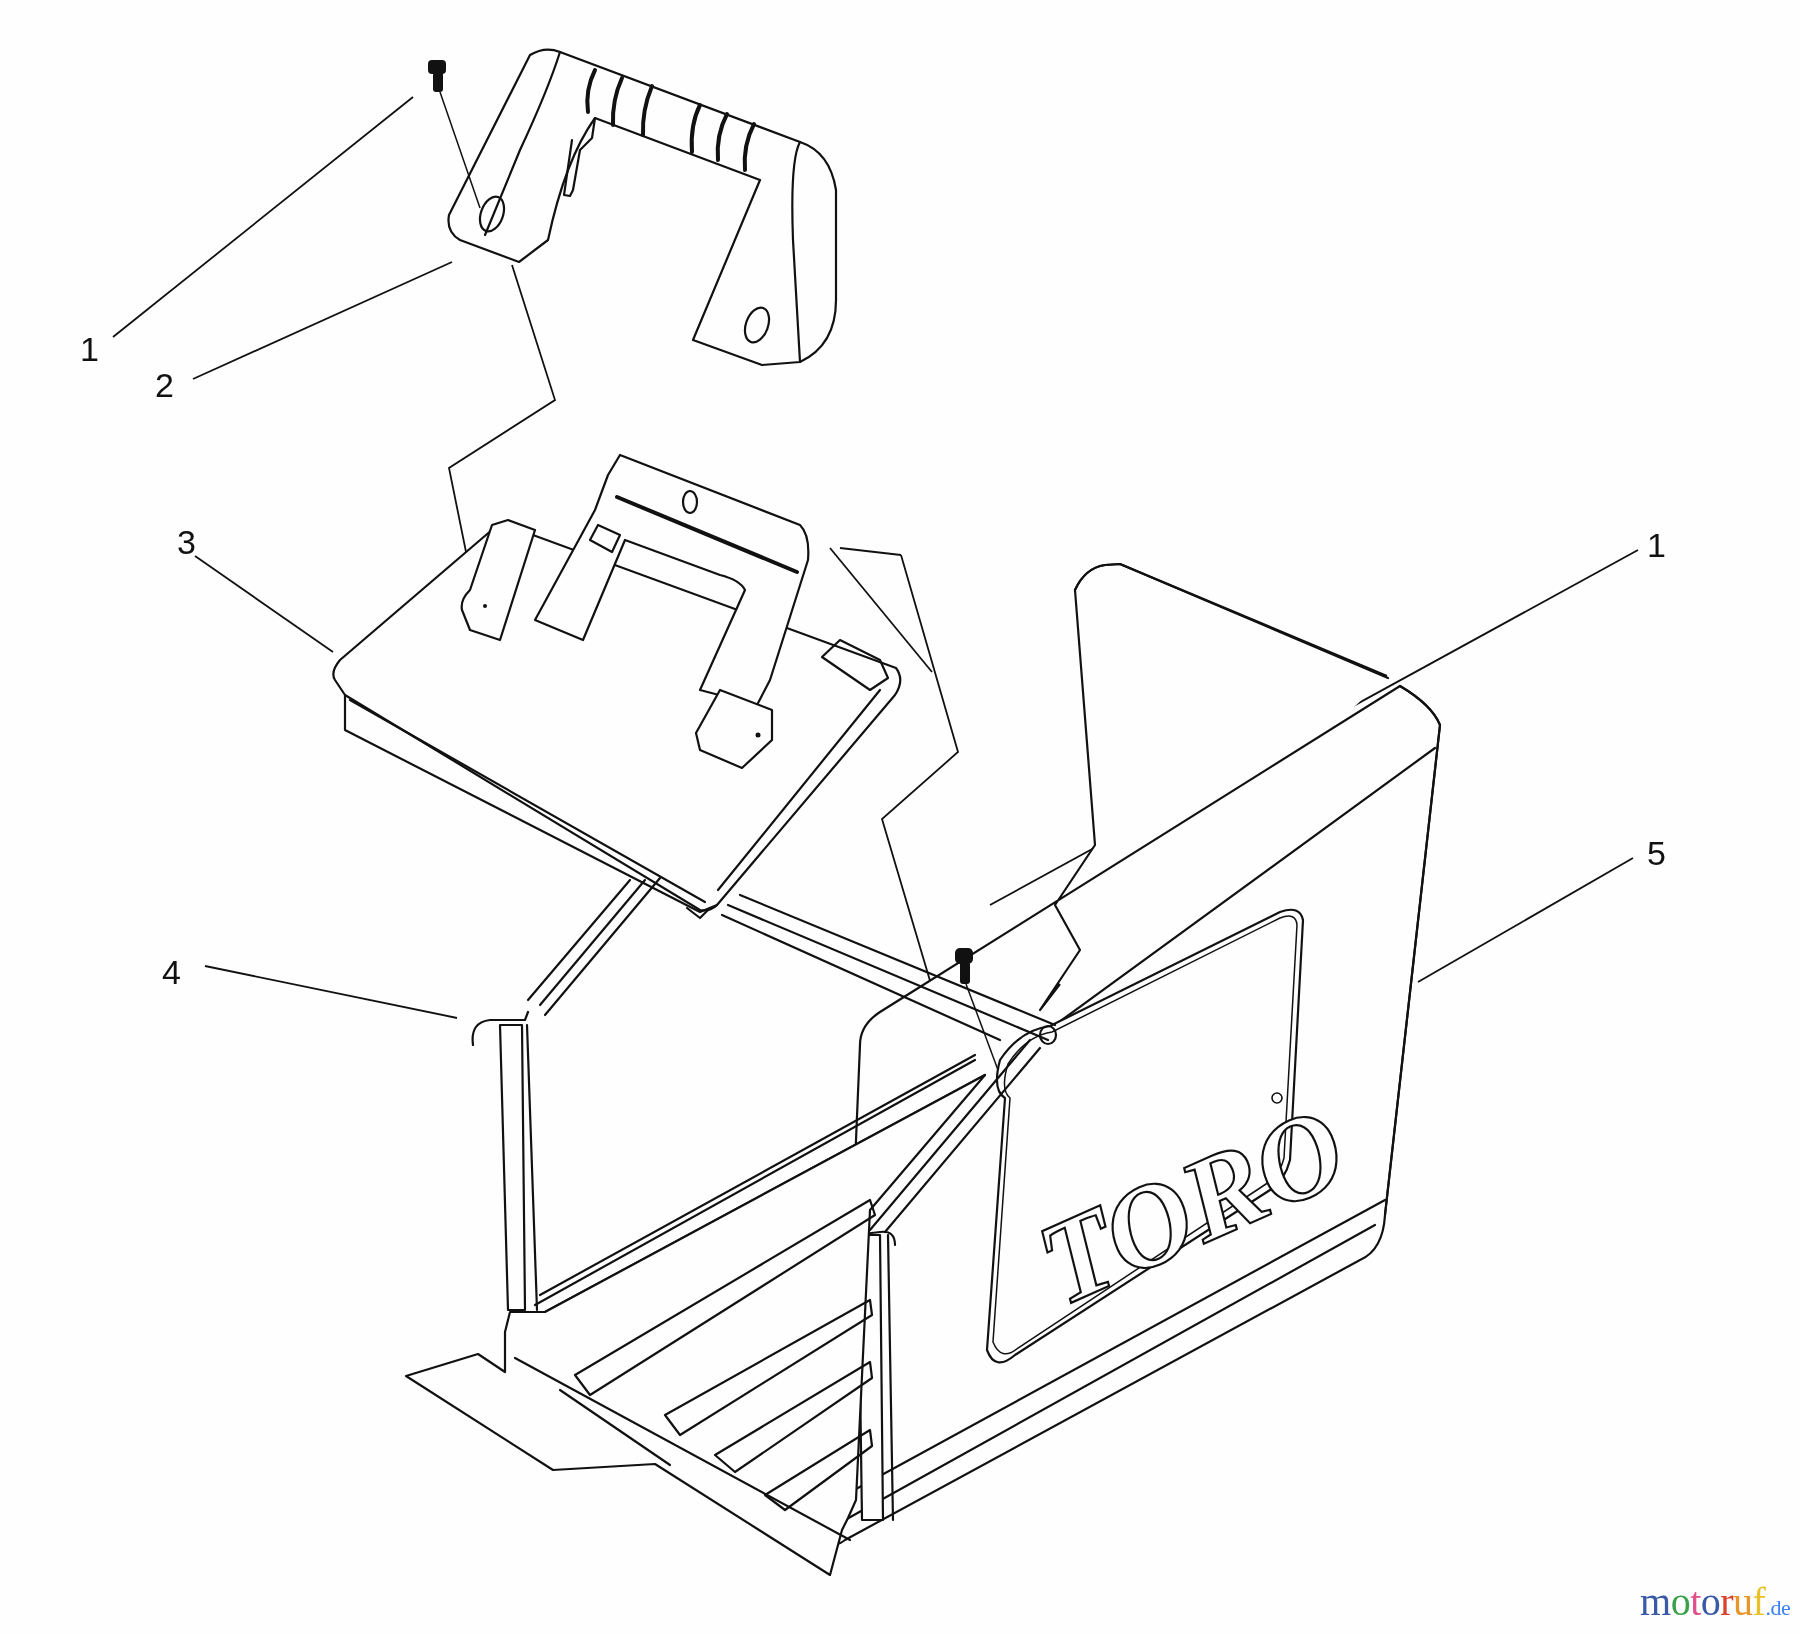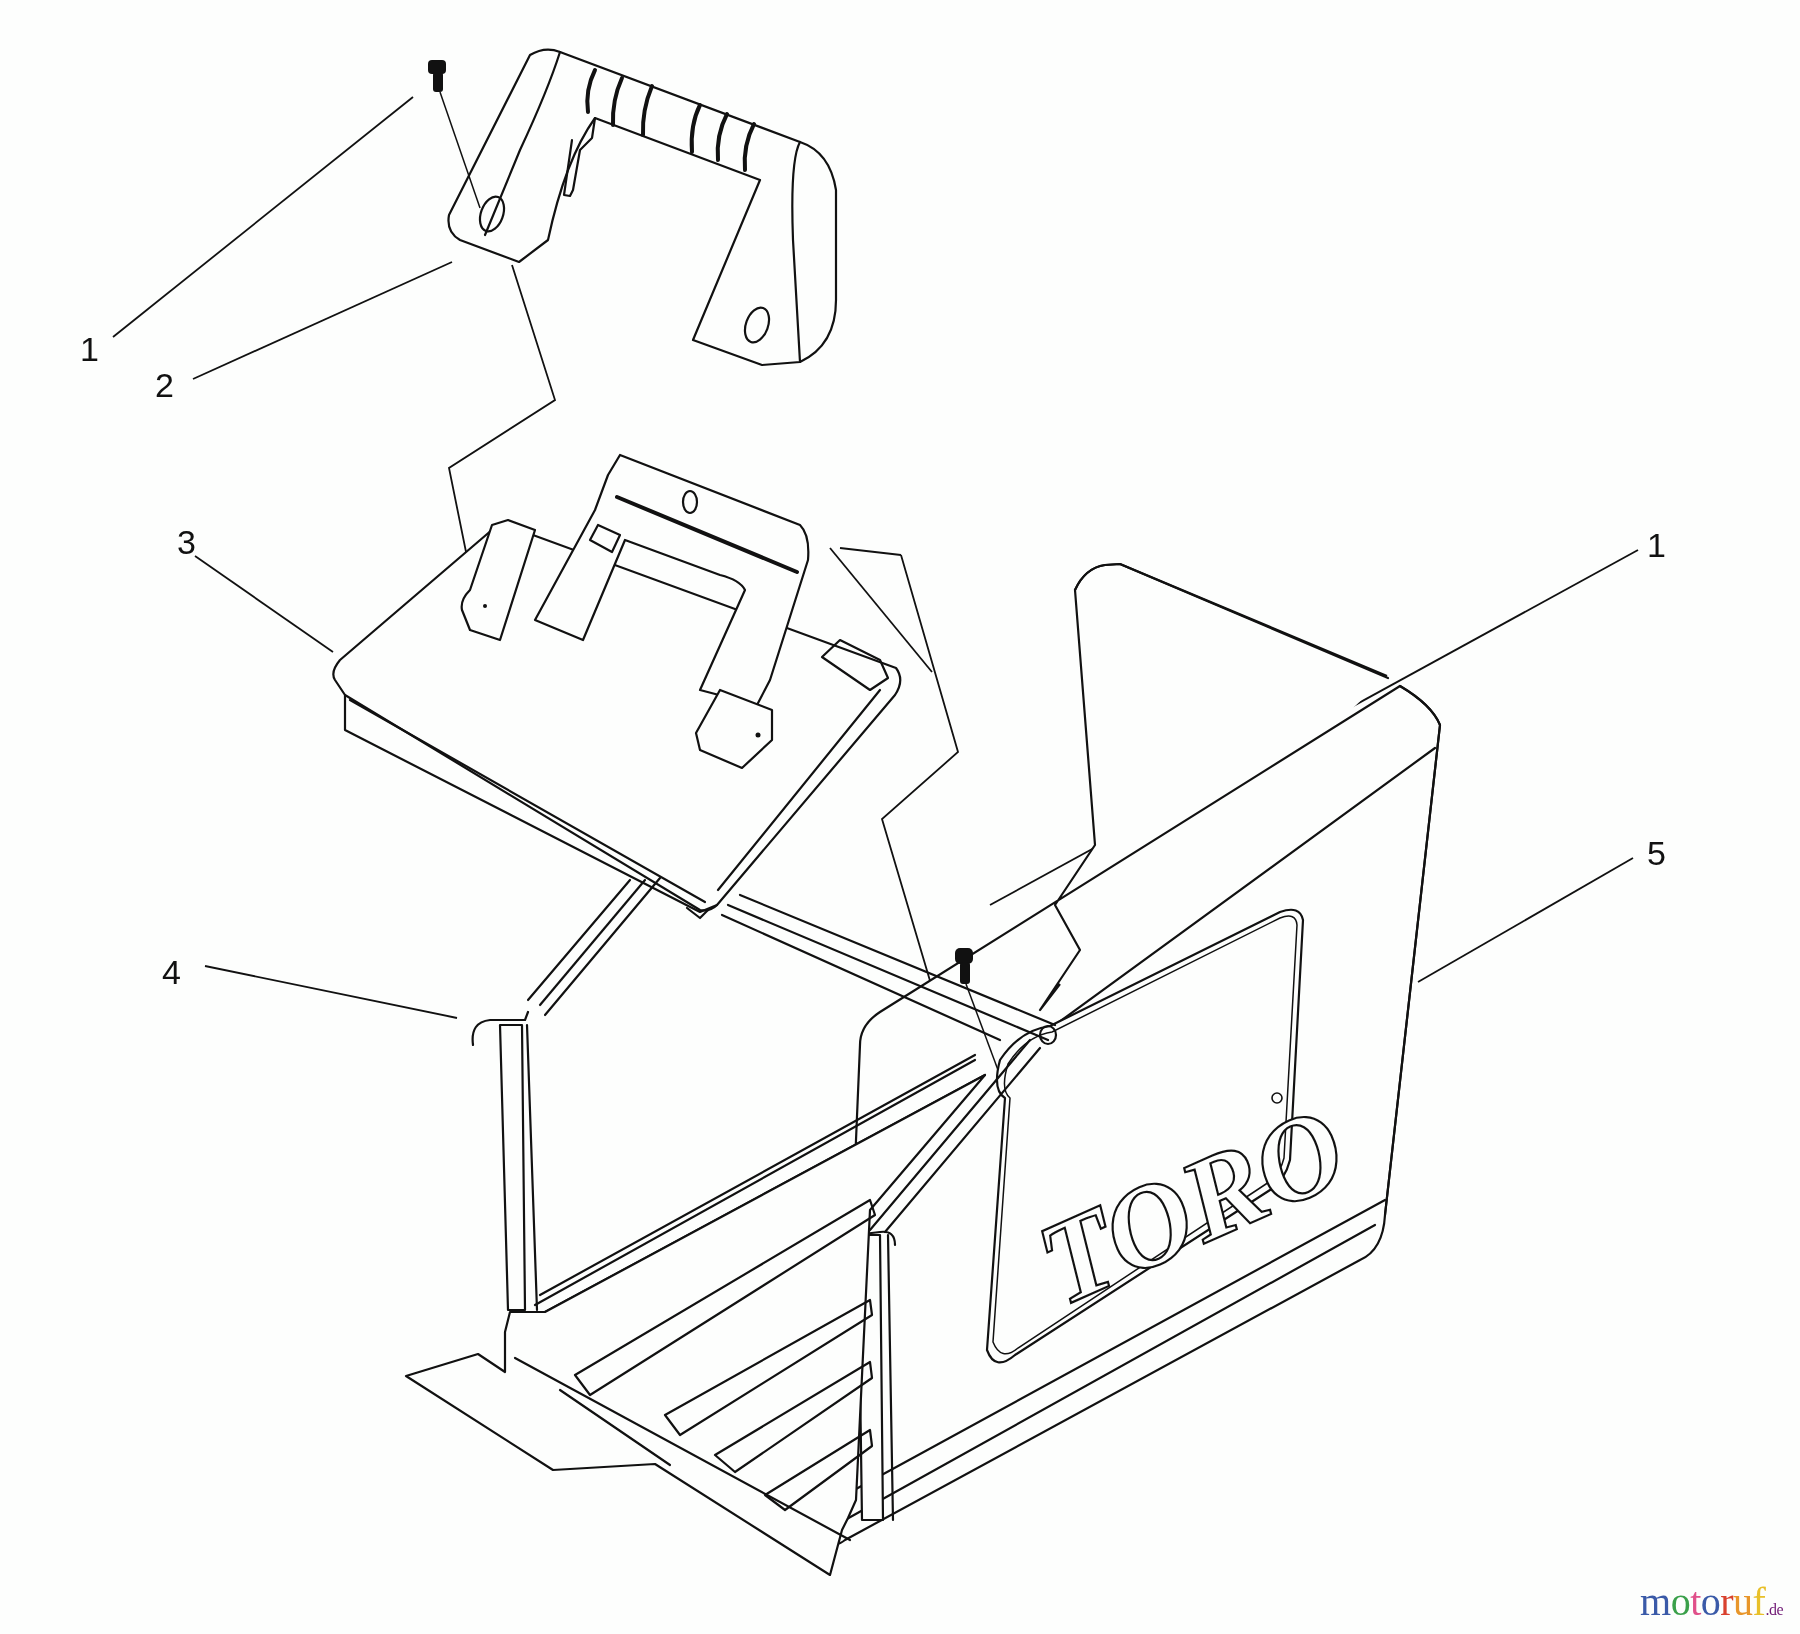--- a/index.html
+++ b/index.html
@@ -11,21 +11,21 @@
   .thick { fill: none; stroke: #111; stroke-width: 4; stroke-linecap: round; }
   .face { fill: #fdfefd; stroke: #111; stroke-width: 2.2; stroke-linejoin: round; }
   .lead { fill: none; stroke: #111; stroke-width: 1.8; }
   .callout { position: absolute; font-size: 34px; color: #111; line-height: 1;
              font-family: "Liberation Sans", sans-serif; }
   .logo { font-family: "Liberation Serif", serif; font-style: italic; font-weight: bold;
           fill: #fdfefd; stroke: #111; stroke-width: 2.2; }
   #watermark { position: absolute; left: 1640px; top: 1578px; font-family: "Liberation Serif", serif;
                font-size: 40px; letter-spacing: -0.5px; }
   #watermark span { display: inline-block; }
-  #watermark .tld { font-size: 16px; color: #701a75; }
+  #watermark .tld { font-size: 22px; color: #3b82f6; }
 </style>
 </head>
 <body>
 
 <svg id="drawing" viewBox="0 0 1800 1634" xmlns="http://www.w3.org/2000/svg">
 
   <g>
     <line class="lead" x1="113" y1="337" x2="413" y2="97"></line>
     <line class="lead" x1="193" y1="379" x2="452" y2="262"></line>
     <line class="lead" x1="195" y1="556" x2="333" y2="652"></line>

